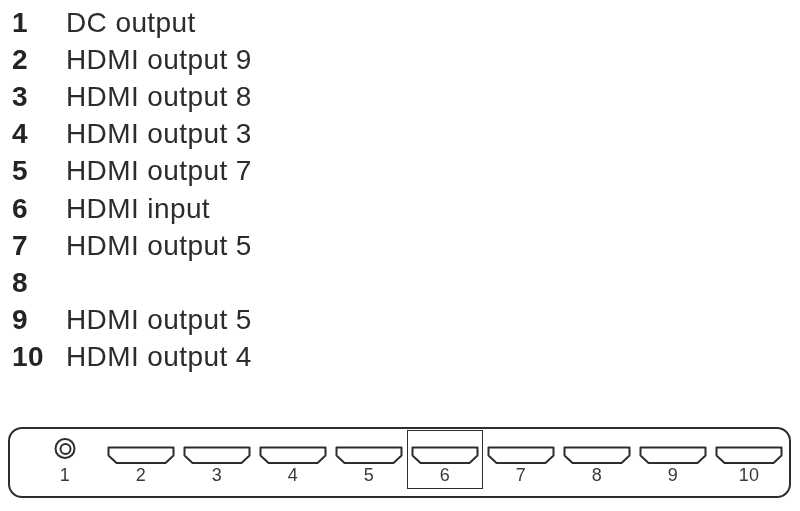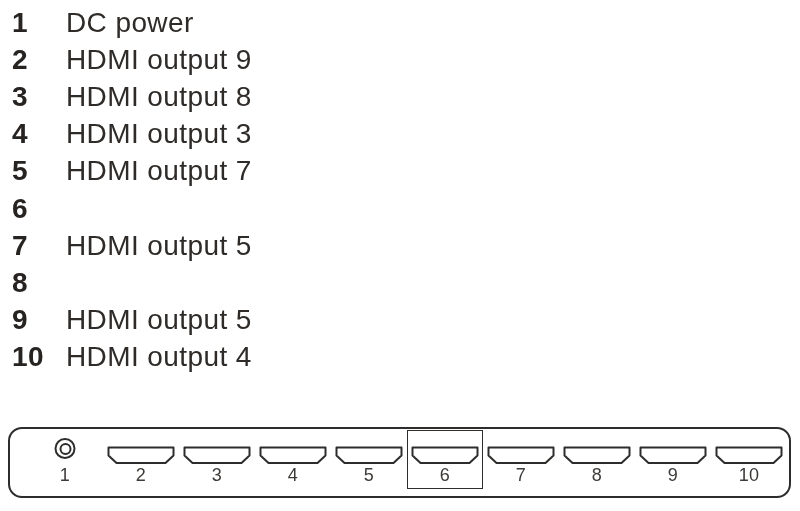--- a/index.html
+++ b/index.html
@@ -114,40 +114,41 @@
   svg.hdmi { display: block; }
 </style>
 </head>
 <body>
 
 <div class="stage">
 
   <div class="legend">
     <div class="legend-row">
       <span class="legend-num">1</span>
-      <span class="legend-label">DC power</span>
+      <span class="legend-label">DC output</span>
     </div>
     <div class="legend-row">
       <span class="legend-num">2</span>
       <span class="legend-label">HDMI output 9</span>
     </div>
     <div class="legend-row">
       <span class="legend-num">3</span>
       <span class="legend-label">HDMI output 8</span>
     </div>
     <div class="legend-row">
       <span class="legend-num">4</span>
       <span class="legend-label">HDMI output 3</span>
     </div>
     <div class="legend-row">
       <span class="legend-num">5</span>
       <span class="legend-label">HDMI output 7</span>
     </div>
     <div class="legend-row">
       <span class="legend-num">6</span>
+      <span class="legend-label">HDMI input</span>
     </div>
     <div class="legend-row">
       <span class="legend-num">7</span>
       <span class="legend-label">HDMI output 5</span>
     </div>
     <div class="legend-row">
       <span class="legend-num">8</span>
     </div>
     <div class="legend-row">
       <span class="legend-num">9</span>

